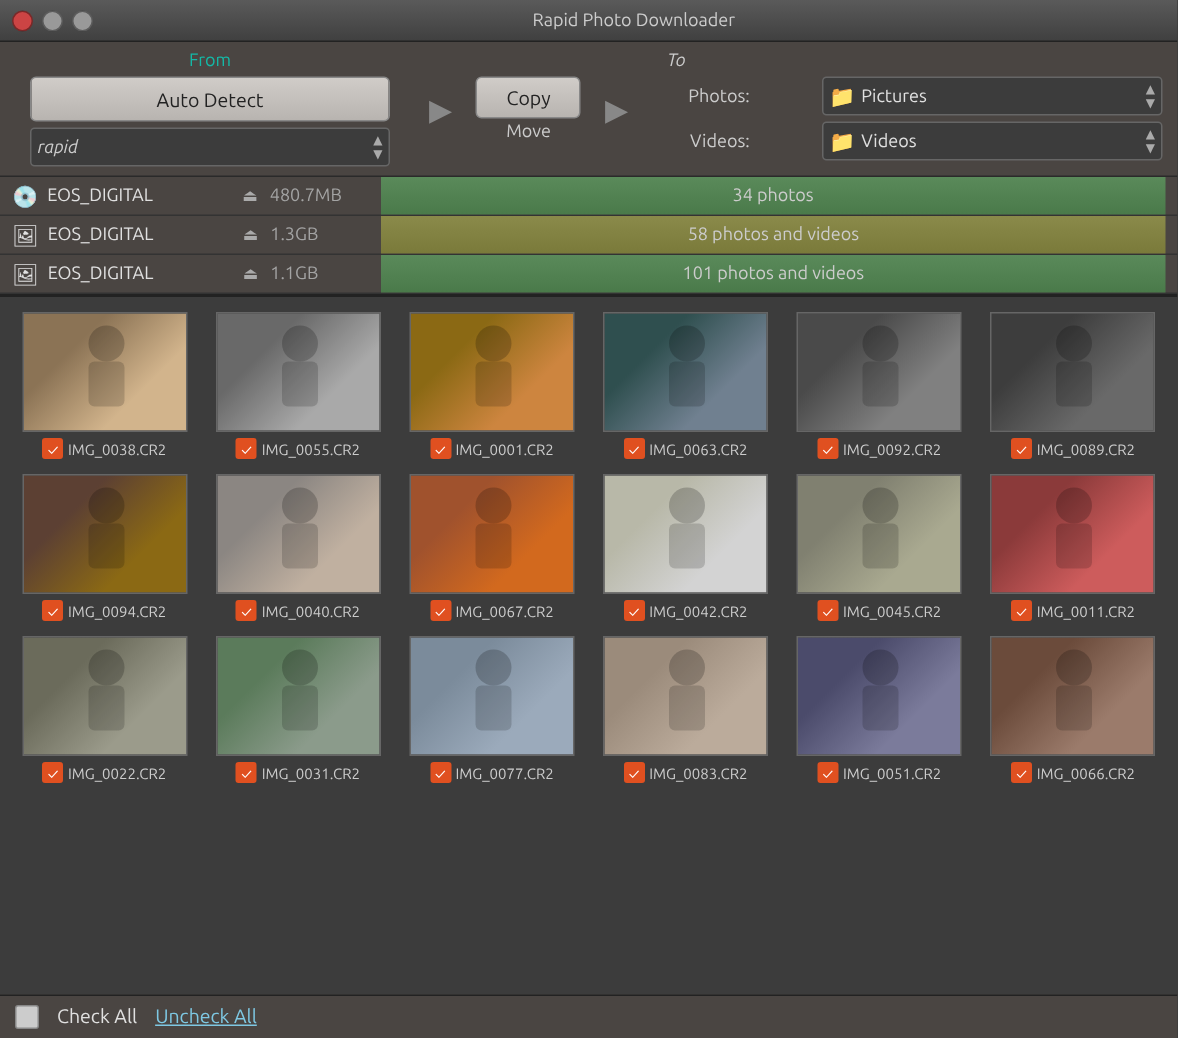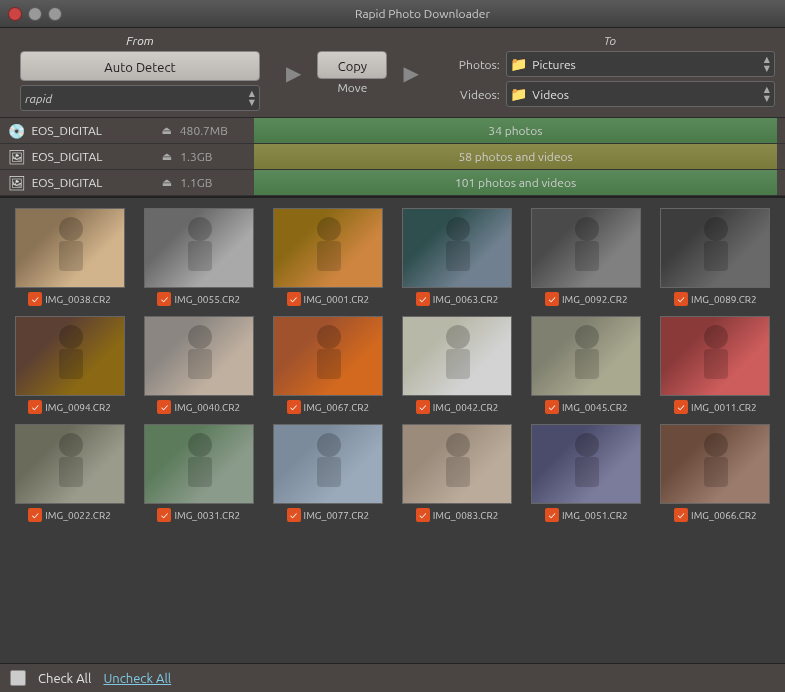--- a/index.html
+++ b/index.html
@@ -60,23 +60,22 @@
     }
 
     .from-section {
       display: flex;
       flex-direction: column;
       align-items: center;
       width: 260px;
     }
     .section-label {
       font-size: 12px;
-      color: #e5e5e5;
+      color: #14b8a6;
       margin-bottom: 4px;
-      font-style: italic;
     }
     .auto-detect-btn {
       width: 240px;
       height: 30px;
       background: linear-gradient(to bottom, #d0ccc8, #b8b4b0);
       border: 1px solid #888;
       border-radius: 4px;
       cursor: pointer;
       font-size: 13px;
       color: #222;
@@ -148,26 +147,26 @@
       display: flex;
       flex-direction: column;
       flex: 1;
       padding-left: 10px;
     }
     .to-label {
       font-size: 12px;
       color: #ccc;
       margin-bottom: 4px;
       font-style: italic;
-      text-align: center;
     }
     .to-row {
       display: flex;
       align-items: center;
       margin-bottom: 4px;
+      gap: 42px;
     }
     .to-field-label {
       font-size: 12px;
       color: #ccc;
       width: 55px;
       text-align: right;
       margin-right: 6px;
     }
     .folder-combo {
       display: flex;

